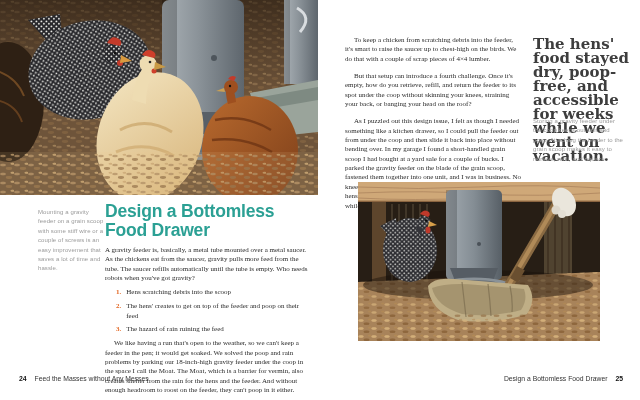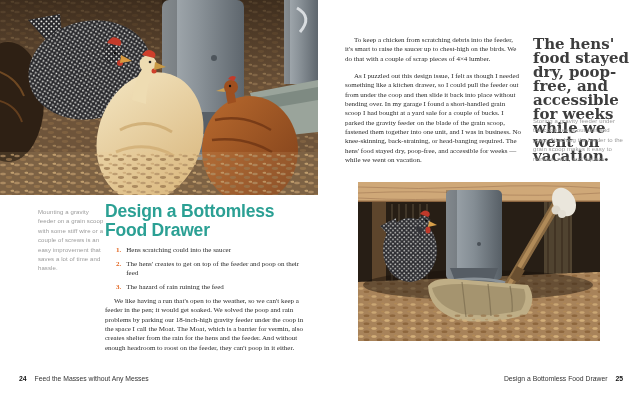--- a/index.html
+++ b/index.html
@@ -148,45 +148,47 @@
       <path d="M116 152 q30 -12 58 4" stroke="#c9a468" stroke-width="3" fill="none" opacity="0.6"></path>
     </g>
     <rect y="152" width="318" height="43" fill="url(#chipsL)" opacity="0.75"></rect>
     <rect y="152" width="318" height="43" fill="rgba(240,208,150,0.12)"></rect>
   </svg>
 
   <div class="abs caption-left caption-small">Mounting a gravity feeder on a grain scoop with some stiff wire or a couple of screws is an easy improvement that saves a lot of time and hassle.</div>
 
   <div class="abs main-left">
     <h1 class="headline">Design a Bottomless Food Drawer</h1>
+    <p class="body-serif">A gravity feeder is, basically, a metal tube mounted over a metal saucer. As the chickens eat from the saucer, gravity pulls more feed from the tube. The saucer refills automatically until the tube is empty. Who needs robots when you've got gravity?</p>
 
     <div class="challenge-list">
       <div class="challenge-item">
         <span class="challenge-num">1.</span>
-        <span class="body-serif challenge-text">Hens scratching could into the saucer</span>
+        <span class="body-serif challenge-text">Hens scratching debris into the scoop</span>
       </div>
       <div class="challenge-item">
         <span class="challenge-num">2.</span>
         <span class="body-serif challenge-text">The hens' creates to get on top of the feeder and poop on their feed</span>
       </div>
       <div class="challenge-item">
         <span class="challenge-num">3.</span>
         <span class="body-serif challenge-text">The hazard of rain ruining the feed</span>
       </div>
     </div>
 
     <p class="body-serif indent closing">We like having a run that's open to the weather, so we can't keep a feeder in the pen; it would get soaked. We solved the poop and rain problems by parking our 18-inch-high gravity feeder under the coop in the space I call the Moat. The Moat, which is a barrier for vermin, also creates shelter from the rain for the hens and the feeder. And without enough headroom to roost on the feeder, they can't poop in it either.</p>
   </div>
 
   <div class="abs footer footer-left">
     <span class="pagenum">24</span><span>Feed the Masses without Any Messes</span>
   </div>
 
   <div class="abs col-right body-serif">
     <p class="indent">To keep a chicken from scratching debris into the feeder, it's smart to raise the saucer up to chest-high on the birds. We do that with a couple of scrap pieces of 4×4 lumber.</p>
+    <p class="indent">But that setup can introduce a fourth challenge. Once it's empty, how do you retrieve, refill, and return the feeder to its spot under the coop without skinning your knees, straining your back, or banging your head on the roof?</p>
     <p class="indent">As I puzzled out this design issue, I felt as though I needed something like a kitchen drawer, so I could pull the feeder out from under the coop and then slide it back into place without bending over. In my garage I found a short-handled grain scoop I had bought at a yard sale for a couple of bucks. I parked the gravity feeder on the blade of the grain scoop, fastened them together into one unit, and I was in business. No knee-skinning, back-straining, or head-banging required. The hens' food stayed dry, poop-free, and accessible for weeks — while we went on vacation.</p>
   </div>
 
   <div class="abs pull-quote">The hens' food stayed dry, poop-free, and accessible for weeks  while we went on vacation.</div>
 
   <div class="abs caption-right caption-small">Storing a gravity feeder under the coop keeps out rain and poop. Attaching the feeder to the grain scoop makes it easy to retrieve, refill, and replace.</div>
 
   <svg class="abs photo-right" viewBox="0 0 242 159" aria-hidden="true">
     <defs>
       <linearGradient id="metalR" x1="0" y1="0" x2="1" y2="0">

